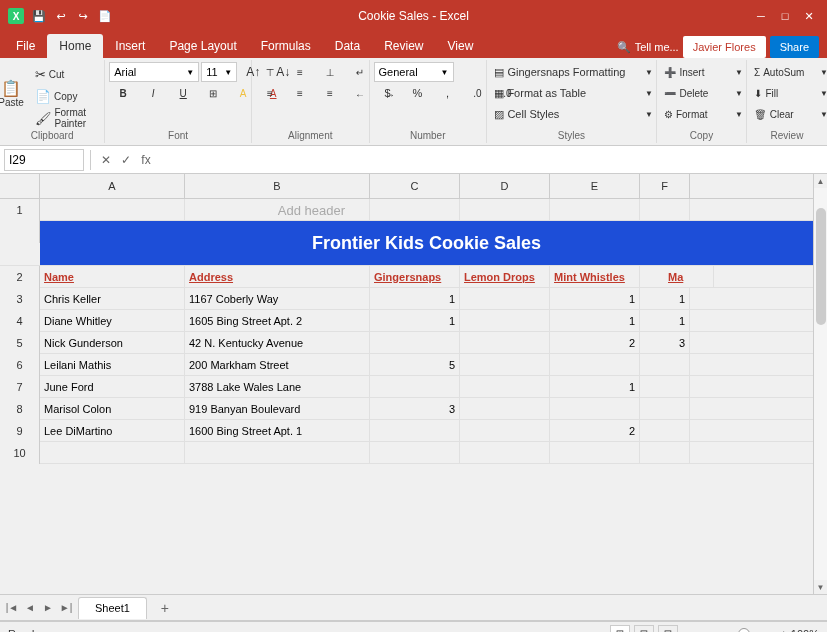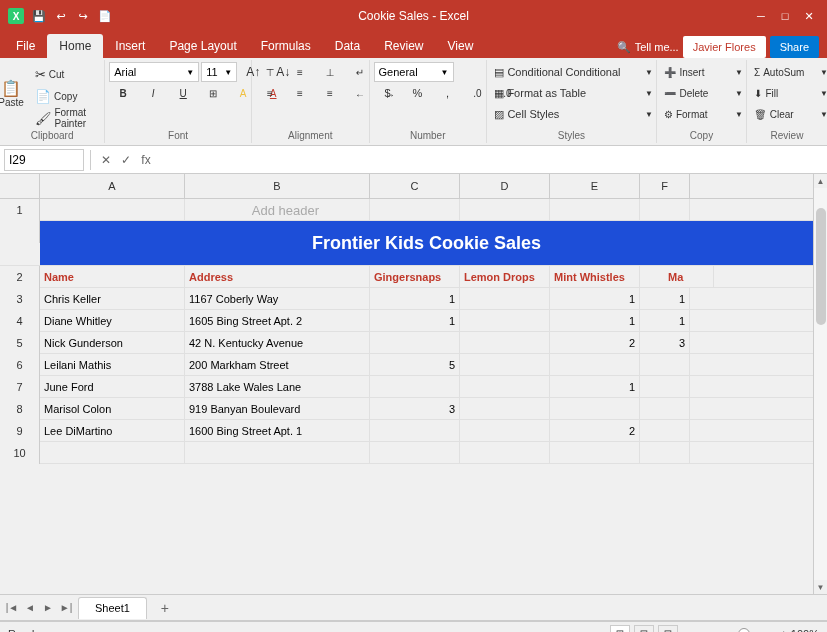--- a/index.html
+++ b/index.html
@@ -135,21 +135,21 @@
       display: flex; align-items: center; justify-content: center;
       font-size: 11px; color: #333; flex-shrink: 0; height: 22px;
     }
     .cell {
       display: flex; align-items: center; padding: 0 4px;
       border-right: 1px solid #e0e0e0; font-size: 11px; overflow: hidden;
       white-space: nowrap; height: 22px;
     }
     .cell-numeric { justify-content: flex-end; }
     .table-header-cell {
-      color: #c0392b; font-weight: bold; font-size: 11px;
+      color: #c0392b; font-weight: bold; font-size: 11px; text-decoration: underline;
     }
     .cell-add-header {
       color: #aaa; font-size: 14px; display: flex; align-items: center; justify-content: center;
     }
 
     
     .status-bar {
       background: #f0f0f0; border-top: 1px solid #ccc; height: 24px;
       display: flex; align-items: center; justify-content: space-between;
       padding: 0 8px; font-size: 11px; color: #333;
@@ -356,21 +356,21 @@
           </div>
       </div>
     </div>
     <span class="ribbon-group-label">Number</span>
   </div>
 
   <div class="ribbon-group" style="min-width:170px;">
     <div class="ribbon-group-content font-group-content" style="width:100%;">
       <div class="rb-btn rb-btn-small" style="width:165px;font-size:11px;">
         <span>▤</span>
-        <span>Conditional Conditional</span>
+        <span>Gingersnaps Formatting</span>
         <span class="dropdown-arrow" style="margin-left:auto;">▼</span>
       </div>
       <div class="rb-btn rb-btn-small" style="width:165px;font-size:11px;">
         <span>▦</span>
         <span>Format as Table</span>
         <span class="dropdown-arrow" style="margin-left:auto;">▼</span>
       </div>
       <div class="rb-btn rb-btn-small" style="width:165px;font-size:11px;">
         <span>▨</span>
         <span>Cell Styles</span>
@@ -447,21 +447,21 @@
       <div class="col-header col-d">D</div>
       <div class="col-header col-e">E</div>
       <div class="col-header col-ma">F</div>
     </div>
 
     <div class="data-area">
 
       <div class="sheet-row">
         <div class="row-num">1</div>
         <div class="cell col-a"></div>
-        <div class="cell col-b cell-add-header" style="width:185px;color:#aaa;font-size:13px;justify-content:flex-end;padding-right:50px;">Add header</div>
+        <div class="cell col-b cell-add-header" style="width:185px;color:#aaa;font-size:13px;justify-content:flex-end;padding-right:24px;">Add header</div>
         <div class="cell col-c"></div>
         <div class="cell col-d"></div>
         <div class="cell col-e"></div>
         <div class="cell col-ma"></div>
       </div>
 
       <div style="display:flex;border-bottom:1px solid #e0e0e0;">
         <div class="row-num" style="background:#f0f0f0;border-right:1px solid #ccc;display:flex;align-items:center;justify-content:center;font-size:11px;width:40px;flex-shrink:0;"></div>
         <div style="background:#1d4ed8;color:white;font-size:18px;font-weight:bold;text-align:center;height:44px;display:flex;align-items:center;justify-content:center;flex:1;">Frontier Kids Cookie Sales</div>
       </div>

